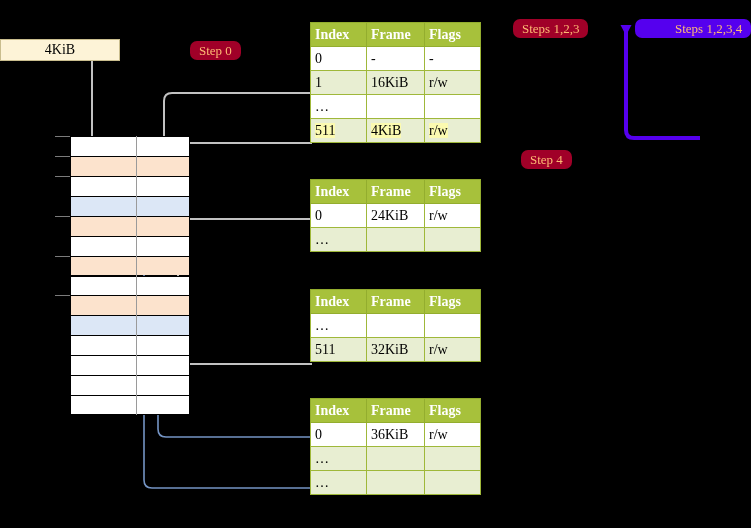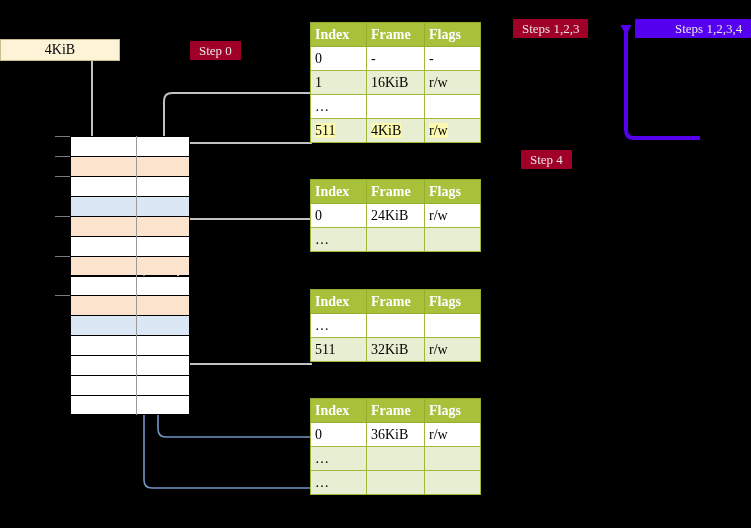--- a/index.html
+++ b/index.html
@@ -48,22 +48,22 @@
     color: #000;
   }
 
   
   .badge {
     position: absolute;
     height: 19px;
     line-height: 19px;
     padding: 0 9px;
     font-size: 13px;
-    color: #e5e5e5;
-    border-radius: 1px;
+    color: #fdba74;
+    border-radius: 7px;
     white-space: nowrap;
   }
   .badge-red    { background: #a00028; }
   .badge-purple { background: #5500ee; }
 
   #badge-step0      { left: 190px; top: 41px; }
   #badge-steps123   { left: 513px; top: 19px; }
   #badge-steps1234  { left: 635px; top: 19px; padding-left: 40px; }
   #badge-step4      { left: 521px; top: 150px; }
 

